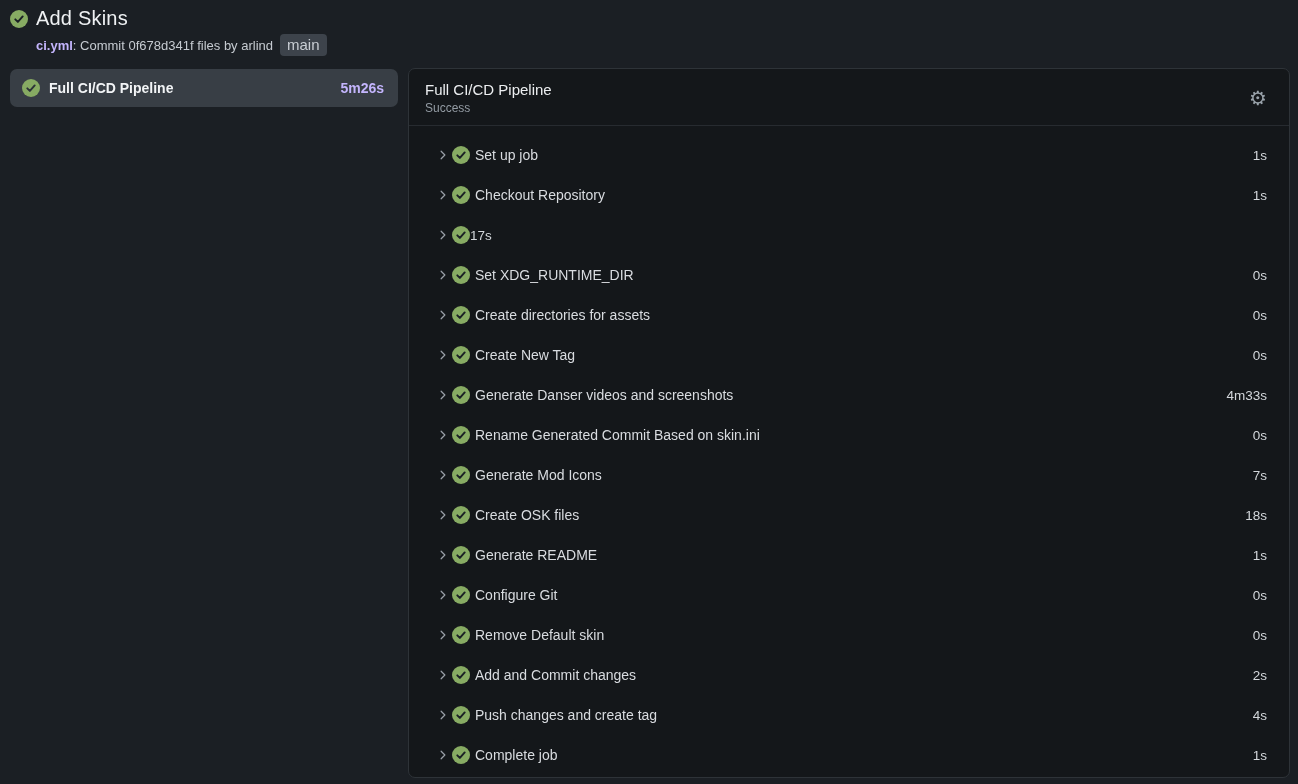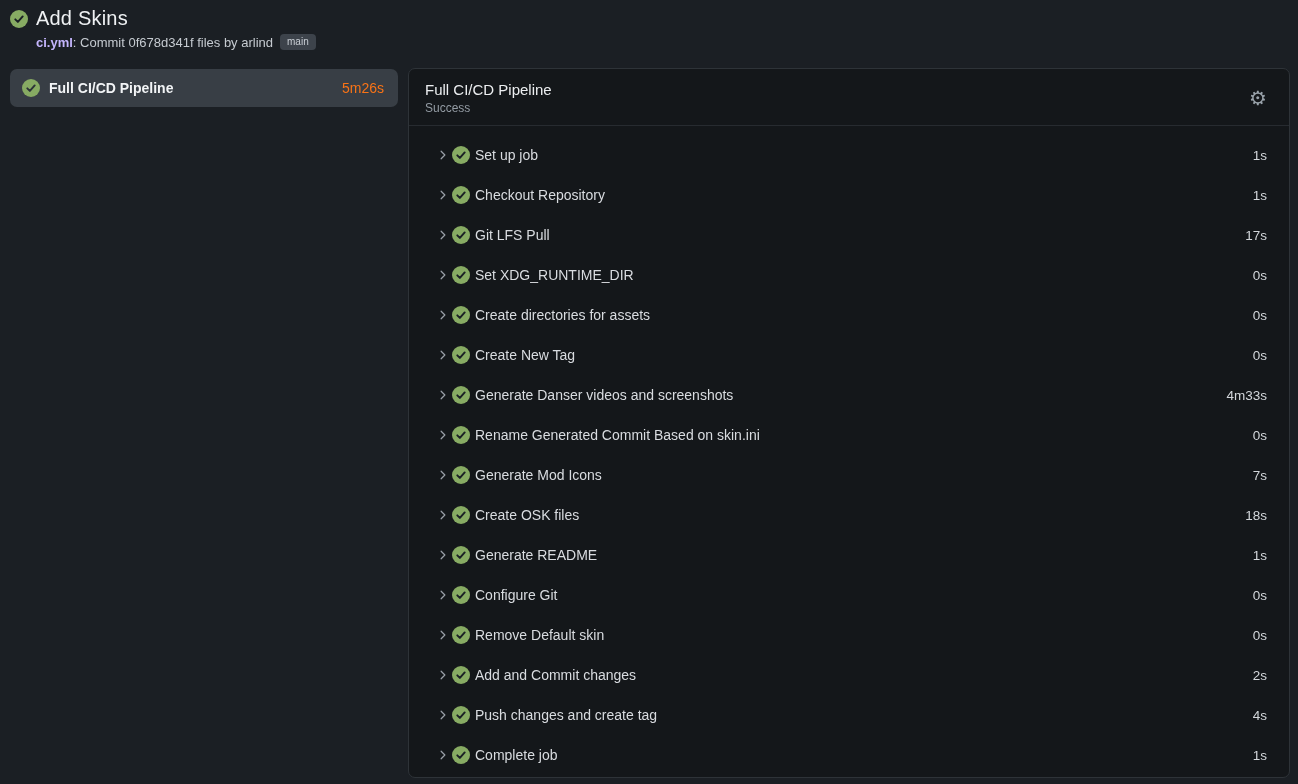--- a/index.html
+++ b/index.html
@@ -14,34 +14,34 @@
   
   .page-head { padding: 7px 0 0 10px; height: 69px; }
   .title-row { display: flex; align-items: center; gap: 8px; }
   .title-row h1 { font-size: 20px; font-weight: 500; color: #eff1f3; letter-spacing: .2px; }
   .subtitle-row {
     margin-left: 26px; margin-top: 4px; font-size: 13px; color: #c6cbd1;
     display: flex; align-items: center; gap: 7px;
   }
   .subtitle-row .wf { font-weight: 700; color: #c4b5fd; cursor: pointer; }
   .badge {
-    background: #3d434b; color: #c9ced4; font-size: 10px;
+    background: #3d434b; color: #c9ced4; font-size: 15px;
     padding: 2px 7px 3px; border-radius: 4px; cursor: pointer;
   }
 
   
   .content { display: flex; align-items: flex-start; }
   .sidebar { width: 398px; flex: none; padding-left: 10px; }
   .run-card {
     height: 38px; border-radius: 7px; background: #383e45;
     display: flex; align-items: center; padding: 0 14px 0 12px;
     cursor: pointer;
   }
   .run-card .run-label { flex: 1; font-size: 14px; font-weight: 700; color: #f2f4f6; margin-left: 9px; }
-  .run-card .run-duration { font-size: 14px; font-weight: 400; color: #f97316; }
+  .run-card .run-duration { font-size: 14px; font-weight: 700; color: #c4b5fd; }
 
   .panel {
     flex: 1; margin-left: 10px; margin-right: 8px; margin-top: -1px;
     height: 710px; background: #14171a;
     border: 1px solid #2e3338; border-radius: 7px;
     display: flex; flex-direction: column;
   }
   .panel-head {
     padding: 12px 16px 10px; display: flex; align-items: center;
     border-bottom: 1px solid #272b30;
@@ -144,21 +144,20 @@
       <svg width="12" height="12" viewBox="0 0 16 16">
         <path d="M5.5 3l5 5-5 5" fill="none" stroke="currentColor" stroke-width="1.6" stroke-linecap="round" stroke-linejoin="round"></path>
       </svg>
     </span>
     <span class="check-badge">
       <svg width="18" height="18" viewBox="0 0 16 16">
         <circle cx="8" cy="8" r="8" fill="#87ab63"></circle>
         <path d="M4.7 8.3l2.3 2.3 4.3-4.9" fill="none" stroke="#1b2025" stroke-width="1.7" stroke-linecap="round" stroke-linejoin="round"></path>
       </svg>
     </span>
-    <span class="step-label">Git LFS Pull</span>
     <span class="step-duration">17s</span>
   </div>
 
   <div class="step">
     <span class="chev">
       <svg width="12" height="12" viewBox="0 0 16 16">
         <path d="M5.5 3l5 5-5 5" fill="none" stroke="currentColor" stroke-width="1.6" stroke-linecap="round" stroke-linejoin="round"></path>
       </svg>
     </span>
     <span class="check-badge">

